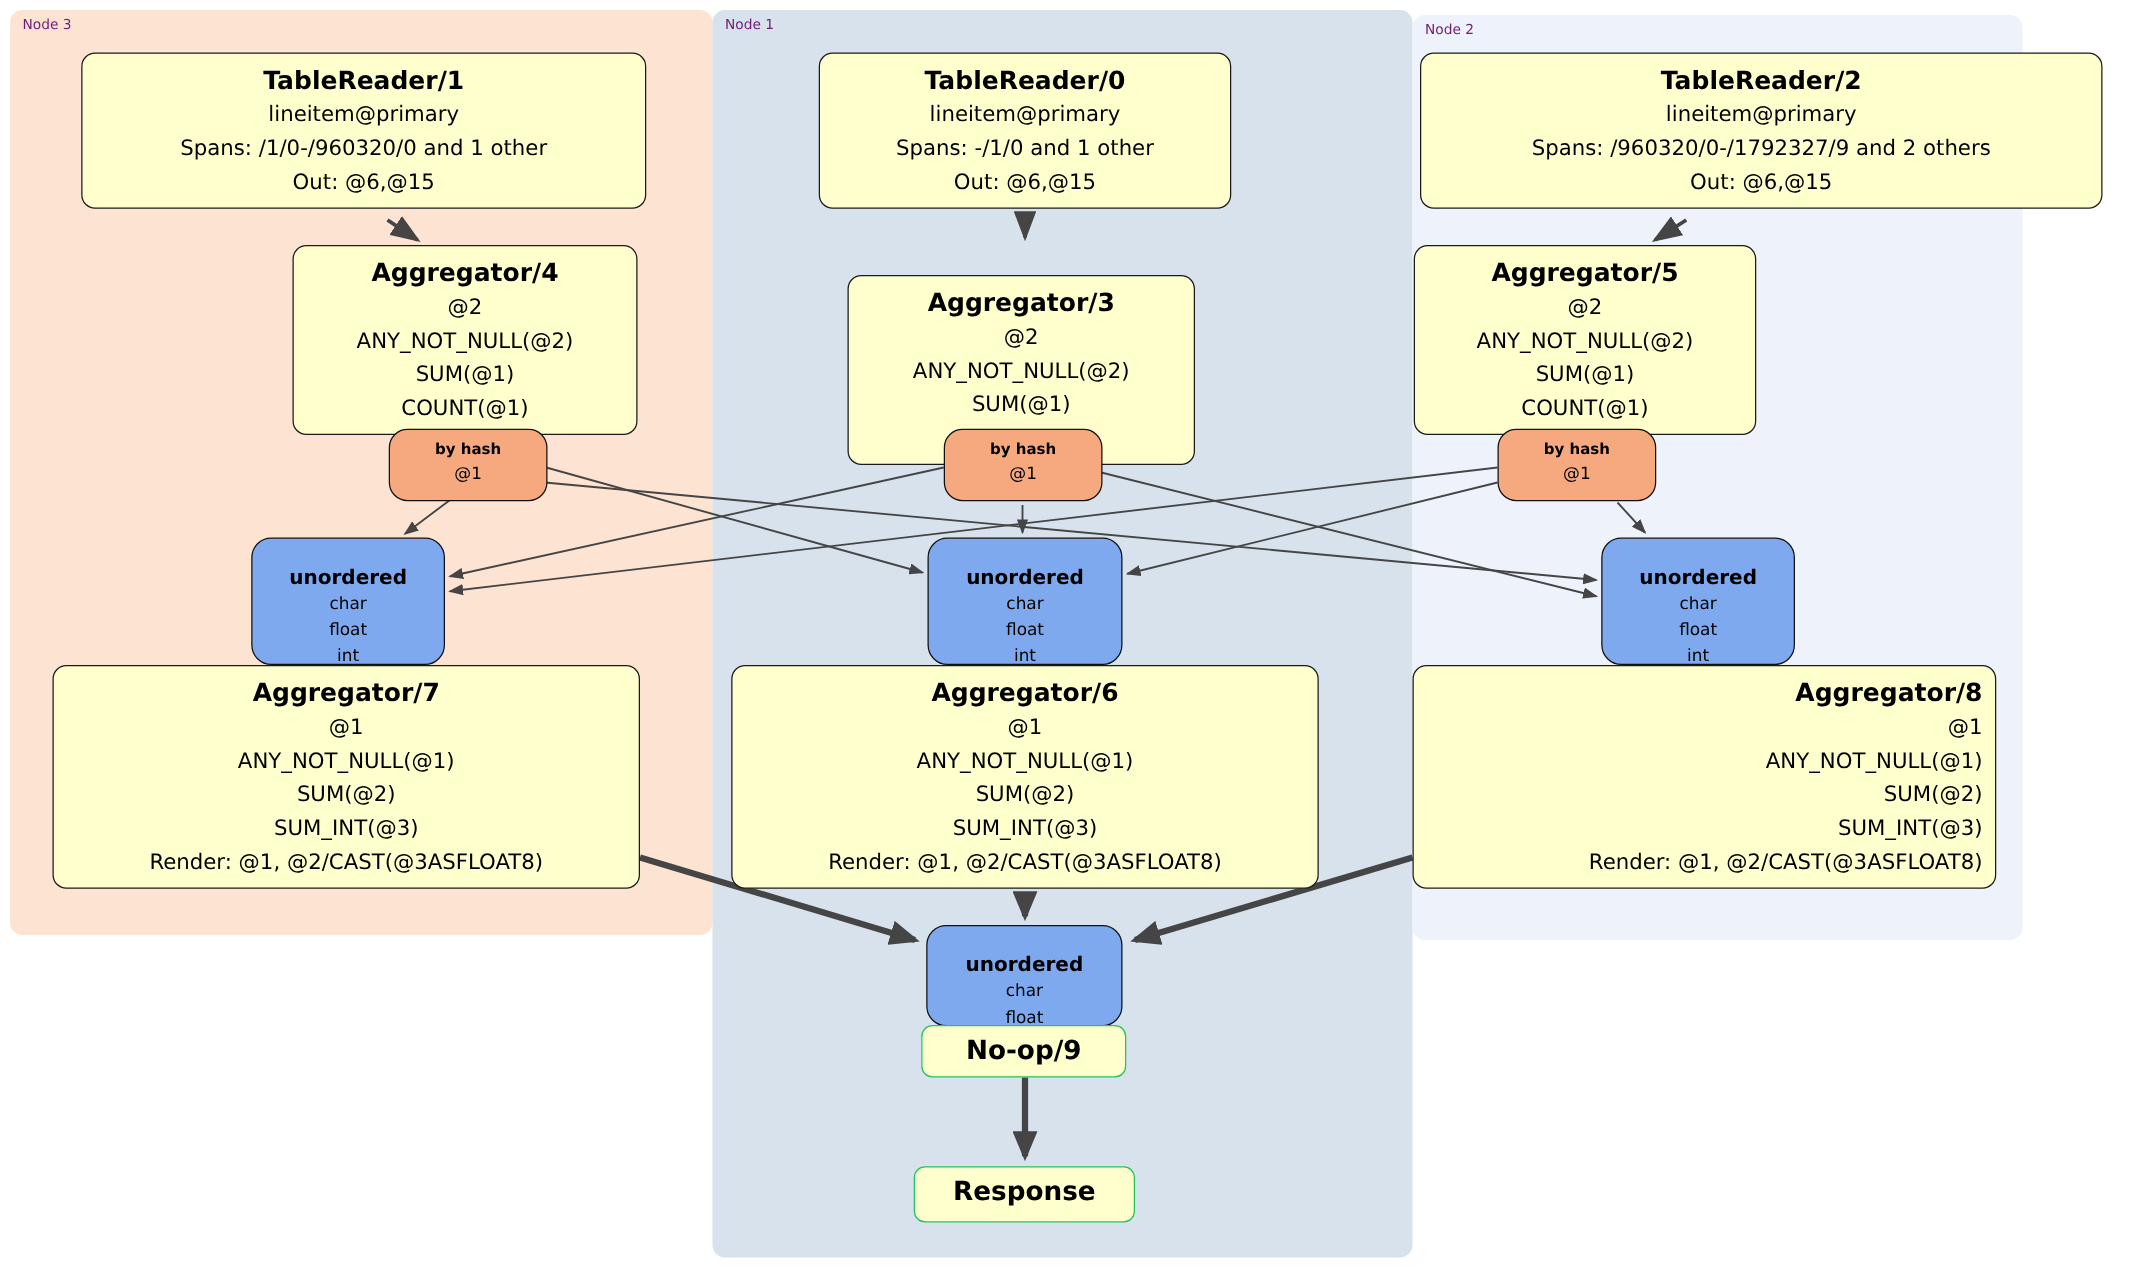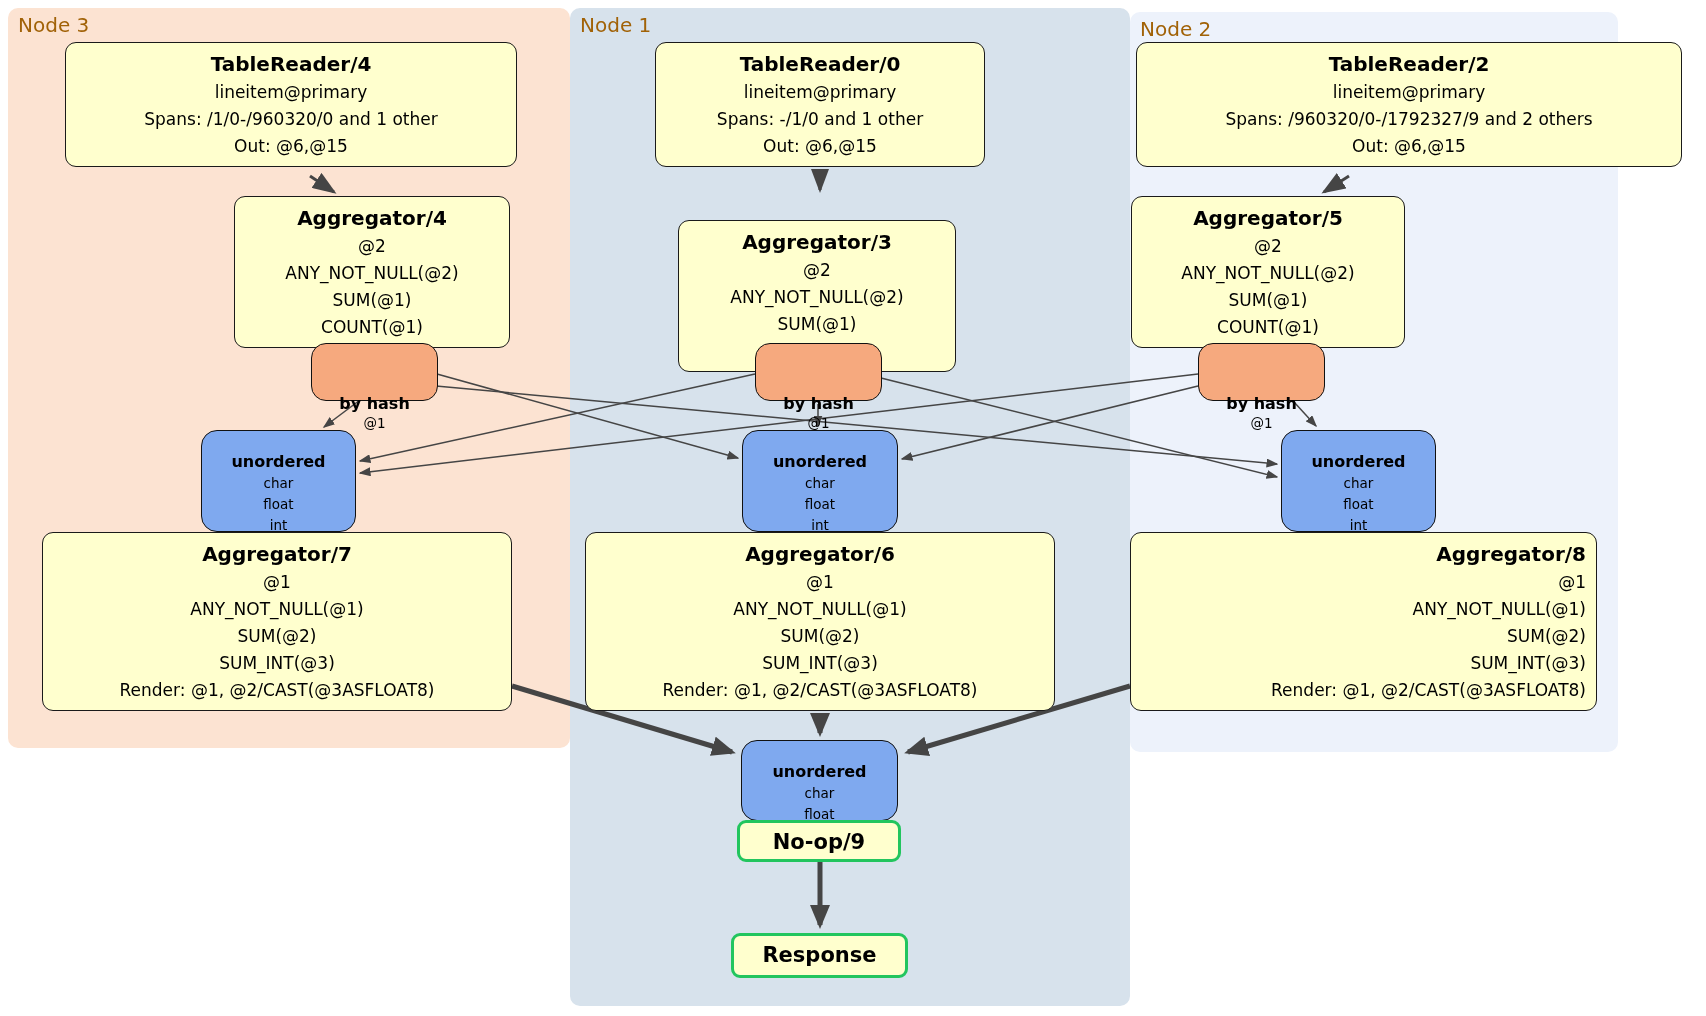--- a/index.html
+++ b/index.html
@@ -3,39 +3,39 @@
 <meta charset="utf-8">
 <style>
   :root{
     --node1-bg:#d7e2ec; --node2-bg:#edf2fb; --node3-bg:#fce3d2;
     --proc-bg:#ffffce; --router-bg:#f6a97e; --sync-bg:#7fa9ef; --edge:#454545;
   }
   html,body{margin:0;padding:0;background:#ffffff;}
   body{font-family:"DejaVu Sans","Liberation Sans",sans-serif;color:#000;}
   #canvas{position:relative;width:1706px;height:1016px;overflow:hidden;background:#fff;}
   .band{position:absolute;border-radius:10px;z-index:0;}
-  .band-label{position:absolute;left:10px;top:5px;font-size:20px;color:#a16207;}
+  .band-label{position:absolute;left:10px;top:5px;font-size:11px;color:#701a75;}
   #edges{position:absolute;left:0;top:0;z-index:1;pointer-events:none;}
   .proc{position:absolute;z-index:2;background:var(--proc-bg,#ffffce);
         border:1.6px solid #1a1a1a;border-radius:11px;text-align:center;
         padding:6px 10px;box-sizing:border-box;}
   .proc .t{font-weight:bold;font-size:20px;line-height:30px;white-space:nowrap;}
   .proc .l{font-size:17px;line-height:27px;white-space:nowrap;}
   .router{position:absolute;z-index:3;background:var(--router-bg,#f6a97e);
         border:1.8px solid #111;border-radius:15px;text-align:center;
         padding:5px 6px 3px;box-sizing:border-box;}
-  .router .t{font-weight:bold;font-size:16px;line-height:21px;margin-top:44px;}
+  .router .t{font-weight:bold;font-size:12px;line-height:21px;}
   .router .l{font-size:13.5px;line-height:19px;}
   .sync{position:absolute;z-index:3;background:var(--sync-bg,#7fa9ef);
         border:1.8px solid #111;border-radius:16px;text-align:center;
         padding:19px 6px;box-sizing:border-box;}
   .sync .t{font-weight:bold;font-size:16px;line-height:23px;}
   .sync .l{font-size:13.5px;line-height:21px;}
   .small-proc{position:absolute;z-index:3;background:var(--proc-bg,#ffffce);
-        border:3px solid #22c55e;border-radius:9px;text-align:center;
+        border:1px solid #22c55e;border-radius:9px;text-align:center;
         padding:3px 10px;box-sizing:border-box;}
   .small-proc .t{font-weight:bold;font-size:21px;line-height:32px;white-space:nowrap;}
 </style>
 </head>
 <body>
 
 <div id="canvas">
 
   <div class="band" style="left:8px;top:8px;width:562px;height:740px;background:var(--node3-bg,#fce3d2);">
     <div class="band-label">Node 3</div>
@@ -76,21 +76,21 @@
 
       <path d="M512,686 L732,752" stroke-width="5" marker-end="url(#ahBig)"></path>
       <path d="M820,714 L820,733" stroke-width="5" marker-end="url(#ahBig)"></path>
       <path d="M1130,686 L908,752" stroke-width="5" marker-end="url(#ahBig)"></path>
 
       <path d="M820,862 L820,925" stroke-width="5" marker-end="url(#ahBig)"></path>
     </g>
   </svg>
 
   <div class="proc" style="left:65px;top:42px;width:452px;">
-    <div class="t">TableReader/4</div>
+    <div class="t">TableReader/1</div>
     <div class="l">lineitem@primary</div>
     <div class="l">Spans: /1/0-/960320/0 and 1 other</div>
     <div class="l">Out: @6,@15</div>
   </div>
   <div class="proc" style="left:234px;top:196px;width:276px;">
     <div class="t">Aggregator/4</div>
     <div class="l">@2</div>
     <div class="l">ANY_NOT_NULL(@2)</div>
     <div class="l">SUM(@1)</div>
     <div class="l">COUNT(@1)</div>

